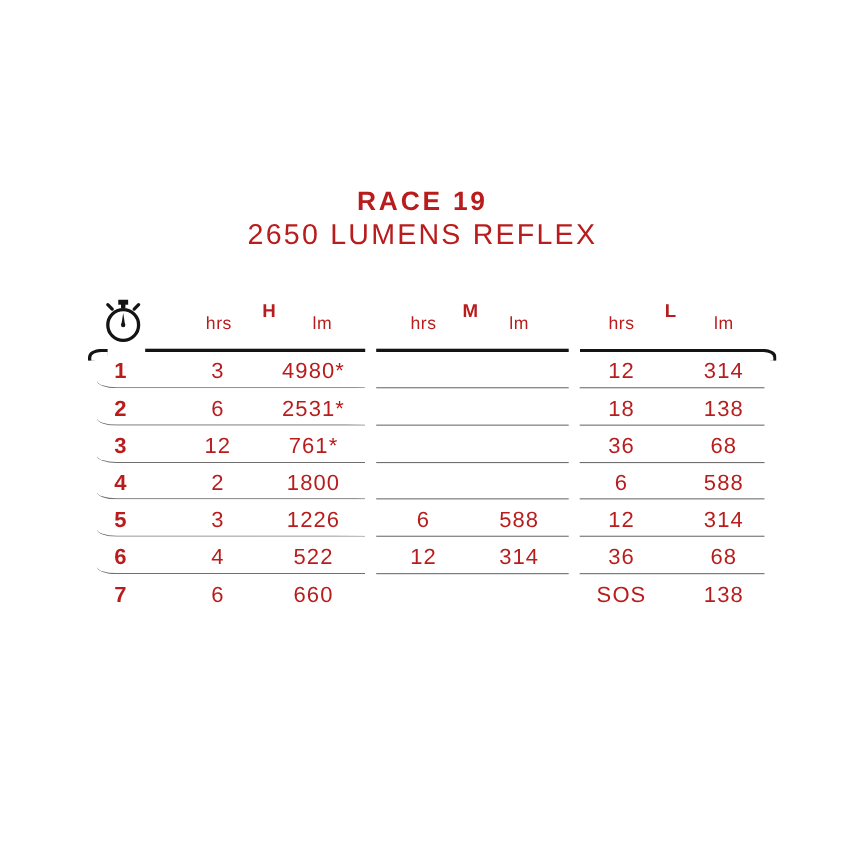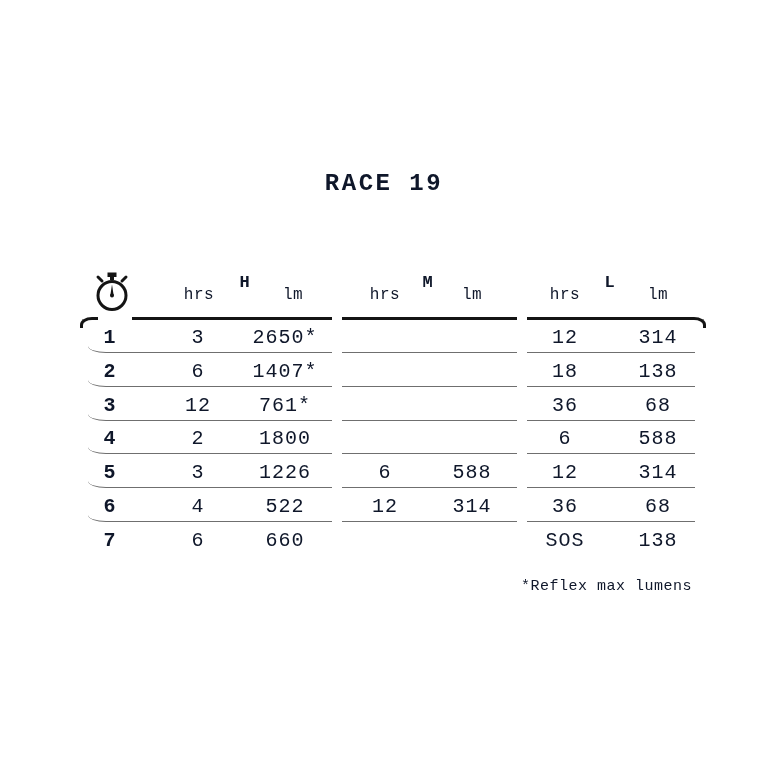--- a/index.html
+++ b/index.html
@@ -1,18 +1,18 @@
 <!DOCTYPE html>
 <html><head>
 <meta charset="utf-8">
 <style>
   html,body{margin:0;padding:0;background:#ffffff;}
   .canvas{
     position:relative;width:768px;height:768px;background:#ffffff;
-    font-family:Liberation Mono, monospace;color:#0f172a;overflow:hidden;
+    font-family:Liberation Sans, sans-serif;color:#b91c1c;overflow:hidden;
   }
   
   .title-block{position:absolute;left:0;top:169px;width:768px;text-align:center;}
   .product-name{font-size:24px;font-weight:bold;letter-spacing:2.5px;line-height:30px;}
   .subtitle{font-size:26px;font-weight:normal;letter-spacing:2px;line-height:28px;}
   
   .spec-table{position:absolute;left:80px;top:266px;width:625px;height:312px;}
   
   .group-label{position:absolute;top:7px;transform:translateX(-50%);
     font-size:17px;font-weight:bold;letter-spacing:1px;}
@@ -49,20 +49,21 @@
   
   .footnote{position:absolute;top:578px;right:76px;font-size:15px;letter-spacing:0.5px;}
 </style>
 </head>
 <body>
 
 <div class="canvas">
 
   <div class="title-block">
     <div class="product-name">RACE 19</div>
+    <div class="subtitle">2650 LUMENS REFLEX</div>
   </div>
 
   <svg class="stopwatch" width="40" height="46" viewBox="0 0 40 46">
     <line x1="6" y1="9" x2="10" y2="13" stroke="#141414" stroke-width="3" stroke-linecap="round"></line>
     <line x1="34" y1="9" x2="30" y2="13" stroke="#141414" stroke-width="3" stroke-linecap="round"></line>
     <rect x="15.5" y="4.5" width="9" height="4.5" fill="#141414"></rect>
     <rect x="18" y="8" width="4" height="4" fill="#141414"></rect>
     <circle cx="20" cy="27.5" r="14" fill="#ffffff" stroke="#141414" stroke-width="3"></circle>
     <polygon points="20,16.5 21.7,27.5 18.3,27.5" fill="#141414"></polygon>
     <circle cx="20" cy="27.5" r="2" fill="#141414"></circle>
@@ -82,34 +83,34 @@
     <div class="sub-label s-ll">lm</div>
 
     <div class="rule rule-h-curl"></div>
     <div class="rule rule-h-main"></div>
     <div class="rule rule-m"></div>
     <div class="rule rule-l"></div>
 
     <div class="row r1">
       <span class="cell c-mode">1</span>
       <span class="cell c-hh">3</span>
-      <span class="cell c-hl">2650*</span>
+      <span class="cell c-hl">4980*</span>
       <span class="cell c-mh"></span>
       <span class="cell c-ml"></span>
       <span class="cell c-lh">12</span>
       <span class="cell c-ll">314</span>
       <div class="sep sep-h"></div>
       <div class="sep sep-m"></div>
       <div class="sep sep-l"></div>
     </div>
 
     <div class="row r2">
       <span class="cell c-mode">2</span>
       <span class="cell c-hh">6</span>
-      <span class="cell c-hl">1407*</span>
+      <span class="cell c-hl">2531*</span>
       <span class="cell c-mh"></span>
       <span class="cell c-ml"></span>
       <span class="cell c-lh">18</span>
       <span class="cell c-ll">138</span>
       <div class="sep sep-h"></div>
       <div class="sep sep-m"></div>
       <div class="sep sep-l"></div>
     </div>
 
     <div class="row r3">
@@ -169,15 +170,14 @@
       <span class="cell c-hh">6</span>
       <span class="cell c-hl">660</span>
       <span class="cell c-mh"></span>
       <span class="cell c-ml"></span>
       <span class="cell c-lh">SOS</span>
       <span class="cell c-ll">138</span>
     </div>
 
   </div>
 
-  <div class="footnote">*Reflex max lumens</div>
 
 </div>
 
 </body></html>

